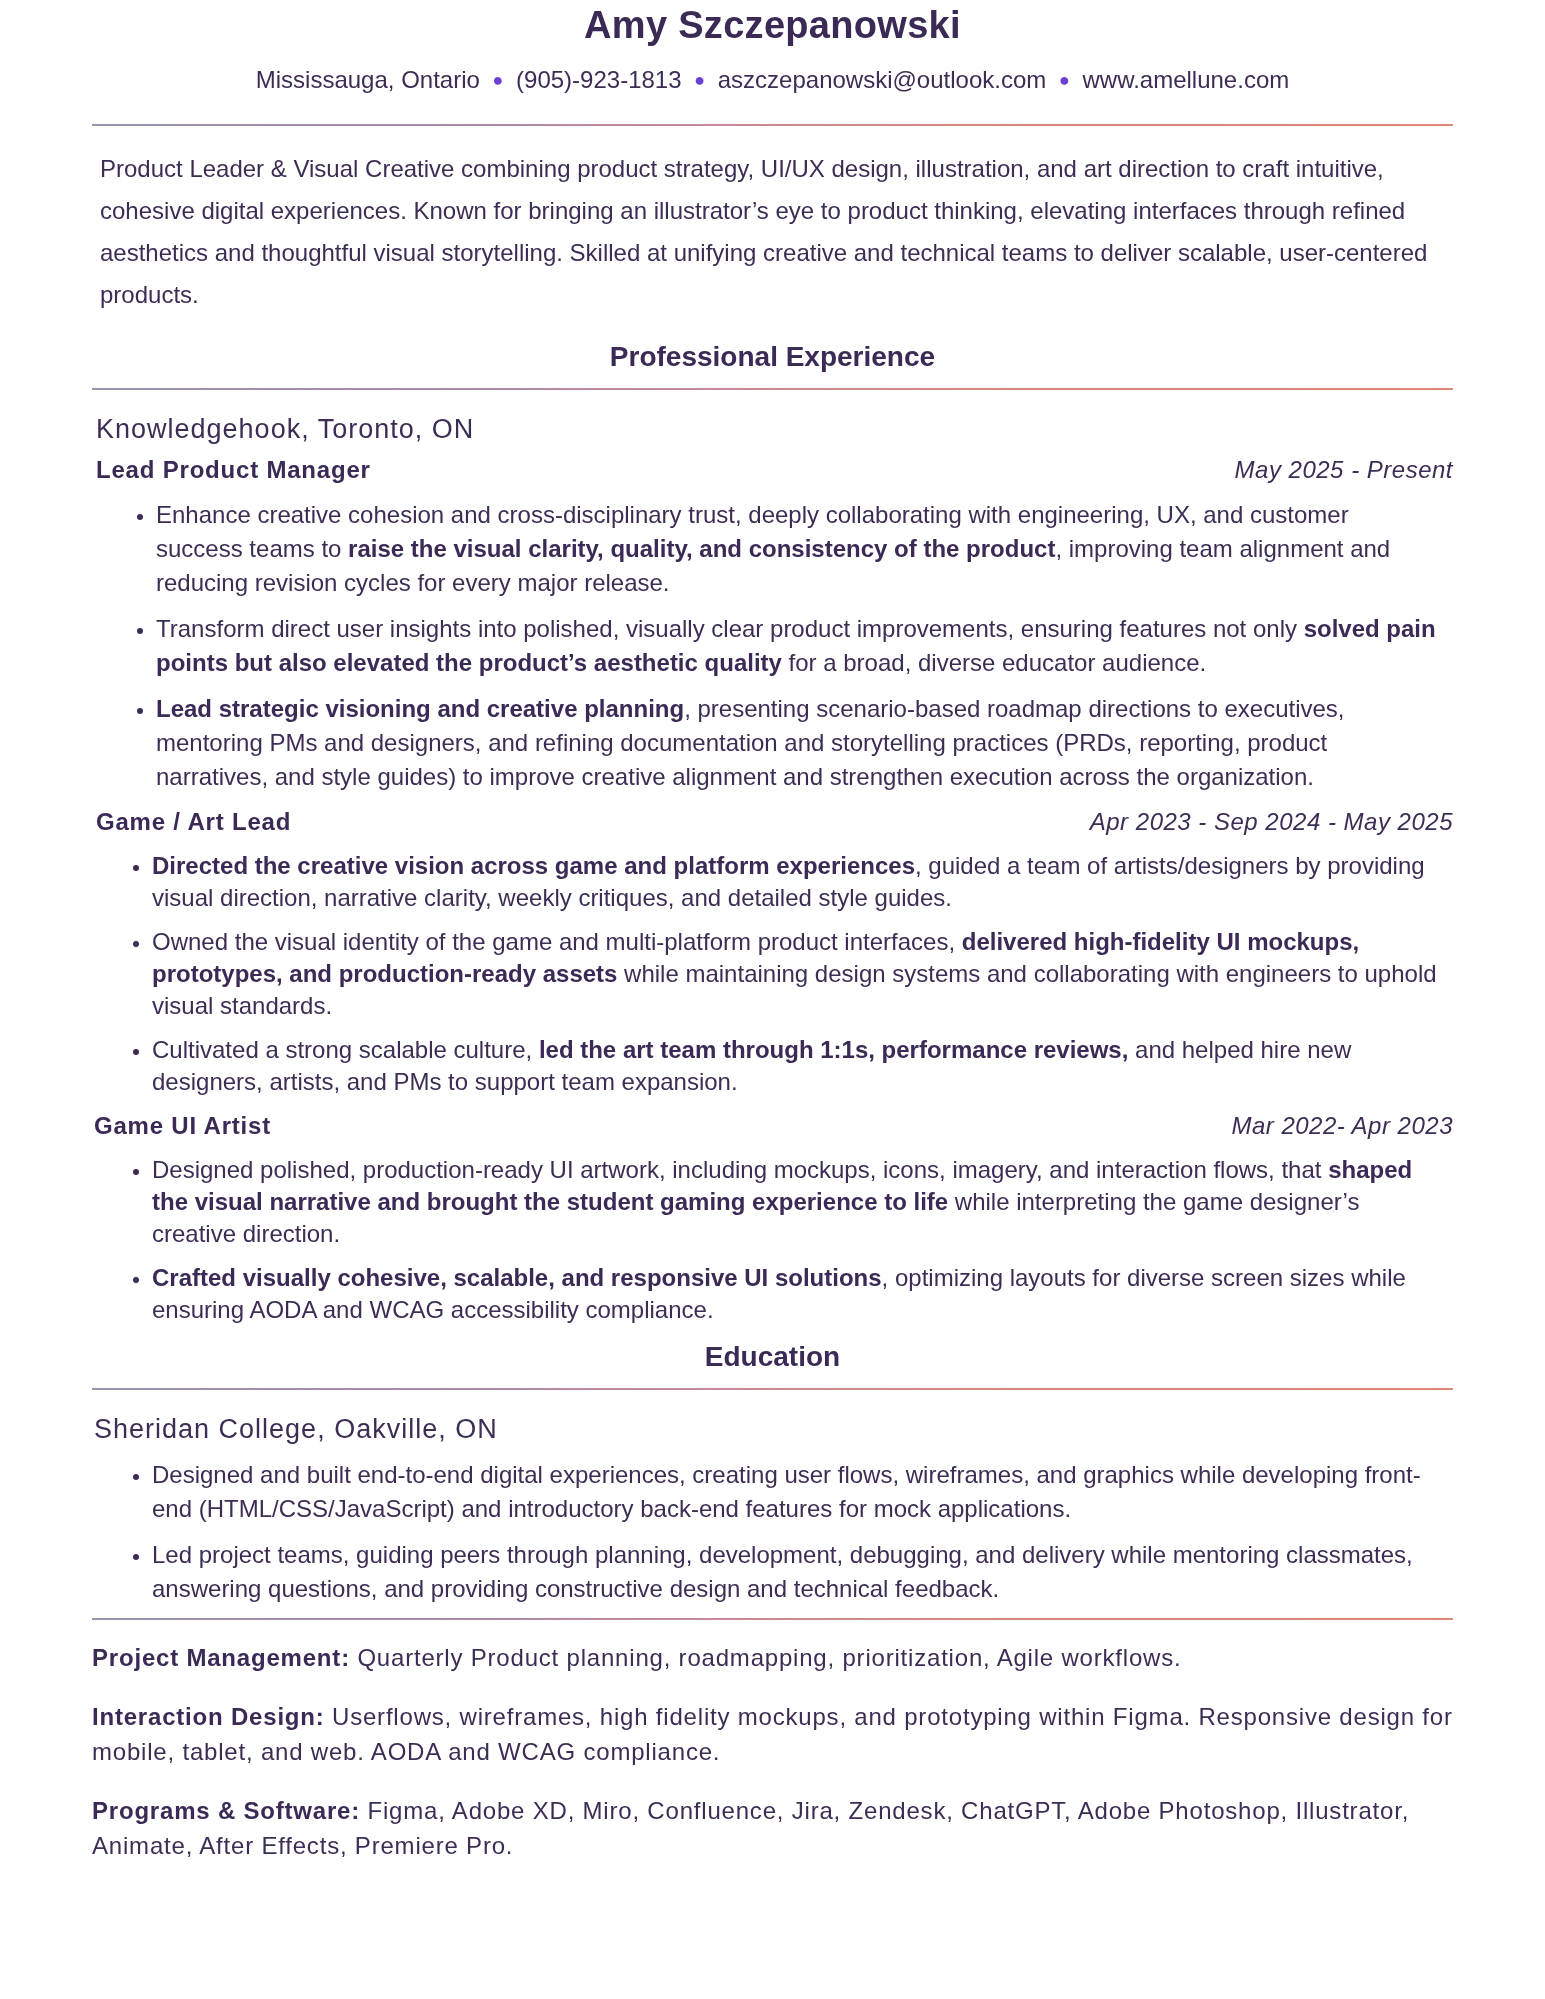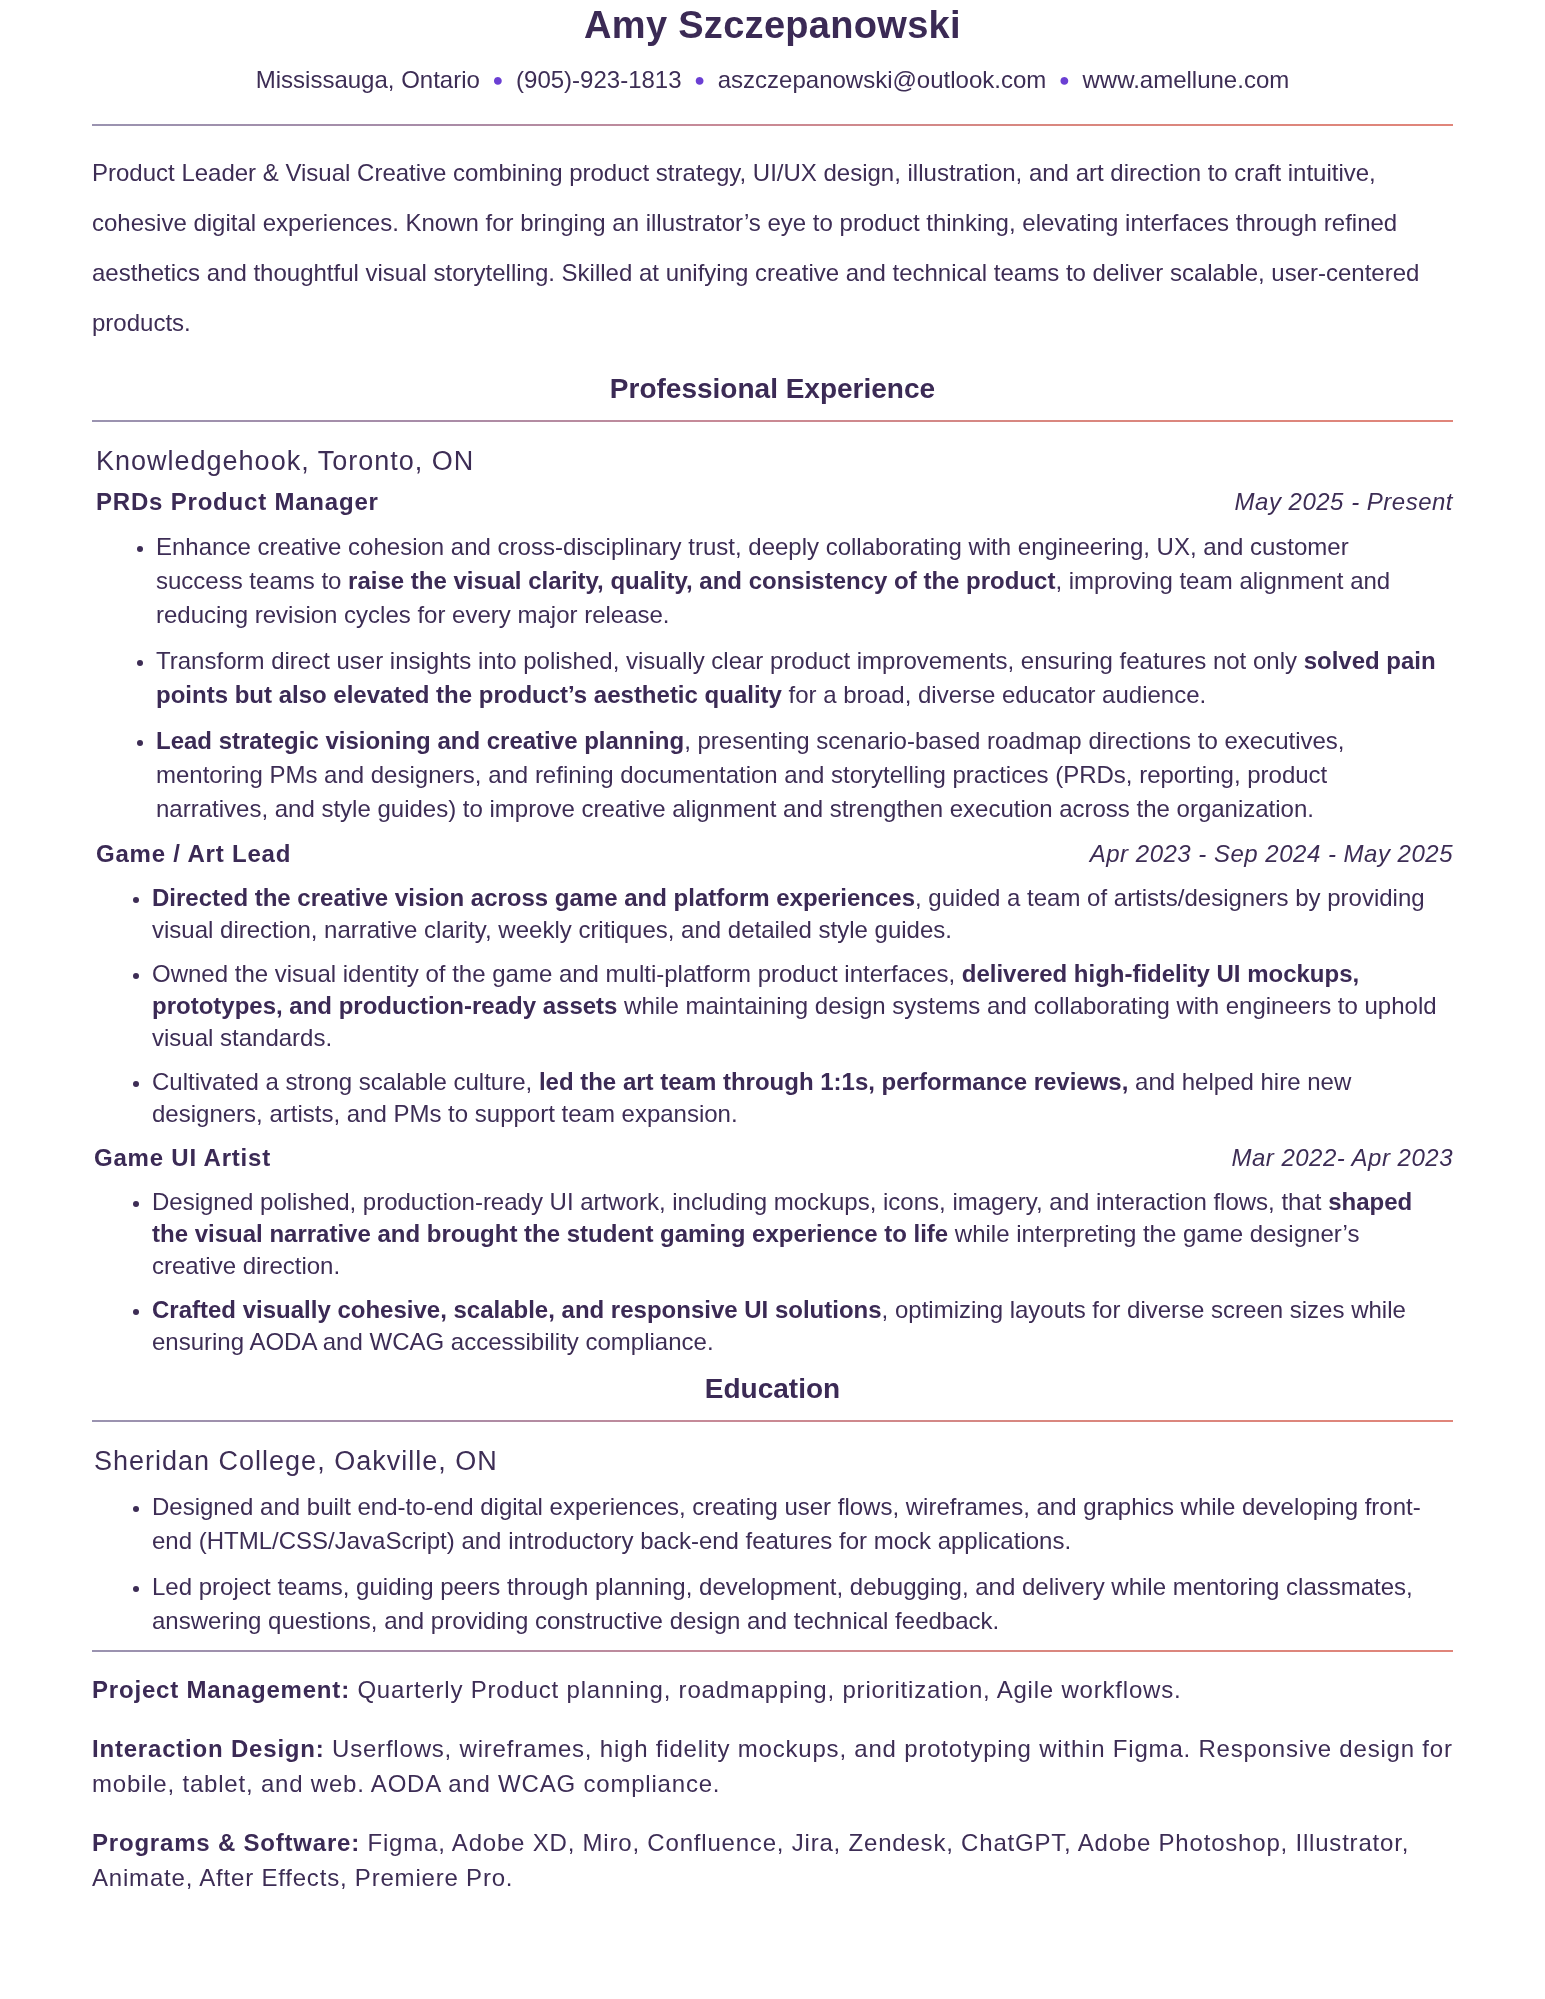--- a/index.html
+++ b/index.html
@@ -18,21 +18,21 @@
     text-align: center; font-size: 24px; margin-top: 14px; line-height: 32px;
     color: #3d2d55;
   }
   .contact .dot { color: #6b3fd3; font-size: 18px; padding: 0 6px; position: relative; top: -2px; }
   .rule {
     height: 2px; margin: 0;
     background: linear-gradient(to right, #9a93b0 0%, #a88ca8 25%, #c68a98 45%, #d9877f 70%, #e0857a 100%);
   }
   .rule.top { margin-top: 26px; }
   .summary {
-    font-size: 24px; line-height: 50px; margin-top: 22px; color: #3d2d55;
+    font-size: 24px; line-height: 42px; margin-top: 22px; color: #3d2d55; margin-left: 8px;
   }
   .section-title {
     text-align: center; font-size: 28px; font-weight: bold; color: #3b2a55;
     margin: 14px 0 14px 0; line-height: 34px;
   }
   .org {
     font-size: 27px; color: #3d2d55; margin-top: 22px; line-height: 34px;
     letter-spacing: 1px; padding-left: 4px;
   }
   .role-row {
@@ -71,21 +71,21 @@
 
   <p class="summary">Product Leader &amp; Visual Creative combining product strategy, UI/UX design, illustration, and art direction to craft intuitive, cohesive digital experiences. Known for bringing an illustrator’s eye to product thinking, elevating interfaces through refined aesthetics and thoughtful visual storytelling. Skilled at unifying creative and technical teams to deliver scalable, user-centered products.</p>
 
   <div>
     <h2 class="section-title">Professional Experience</h2>
     <div class="rule"></div>
     <div class="org">Knowledgehook, Toronto, ON</div>
 
     <div>
       <div class="role-row">
-        <span class="role">PRDs Product Manager</span>
+        <span class="role">Lead Product Manager</span>
         <span class="dates">May 2025 - Present</span>
       </div>
       <ul class="bullets">
         <li><span>Enhance creative cohesion and cross-disciplinary trust, deeply collaborating with engineering, UX, and customer success teams to </span><b>raise the visual clarity, quality, and consistency of the product</b><span>, improving team alignment and reducing revision cycles for every major release.</span></li>
         <li><span>Transform direct user insights into polished, visually clear product improvements, ensuring features not only </span><b>solved pain points but also elevated the product’s aesthetic quality</b><span> for a broad, diverse educator audience.</span></li>
         <li><span></span><b>Lead strategic visioning and creative planning</b><span>, presenting scenario-based roadmap directions to executives, mentoring PMs and designers, and refining documentation and storytelling practices (PRDs, reporting, product narratives, and style guides) to improve creative alignment and strengthen execution across the organization.</span></li>
       </ul>
     </div>
 
     <div style="margin-top:10px;">

